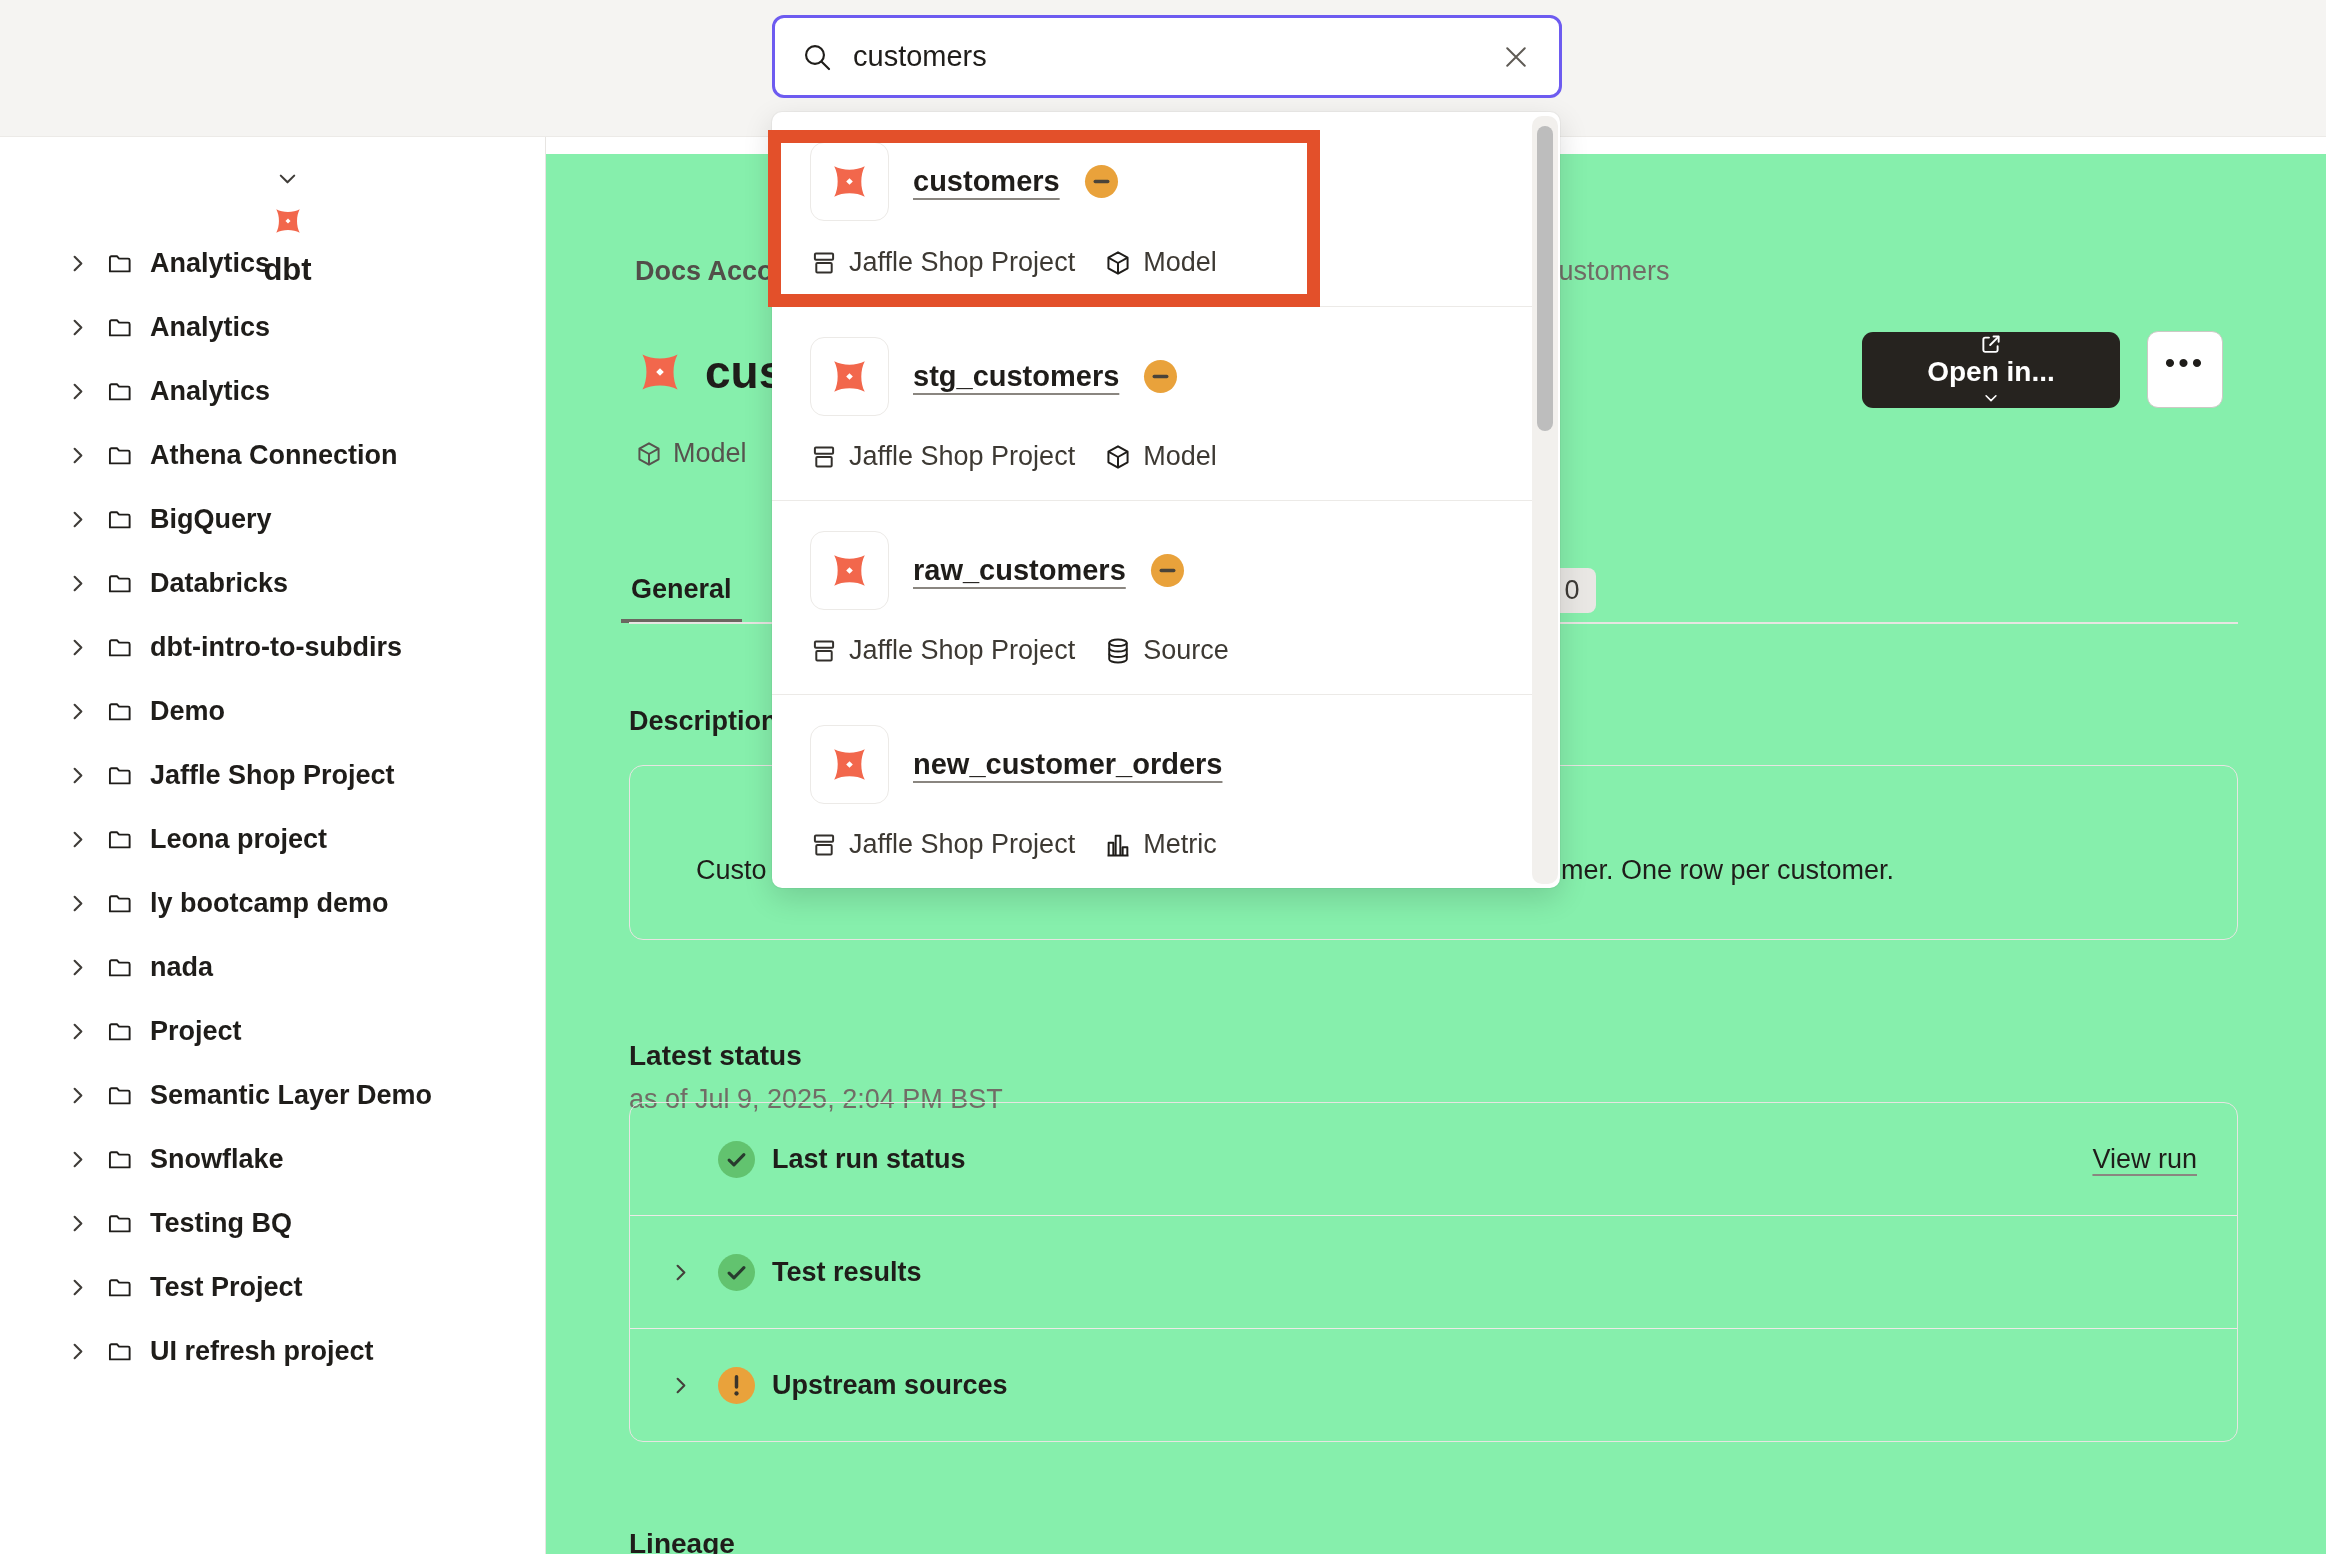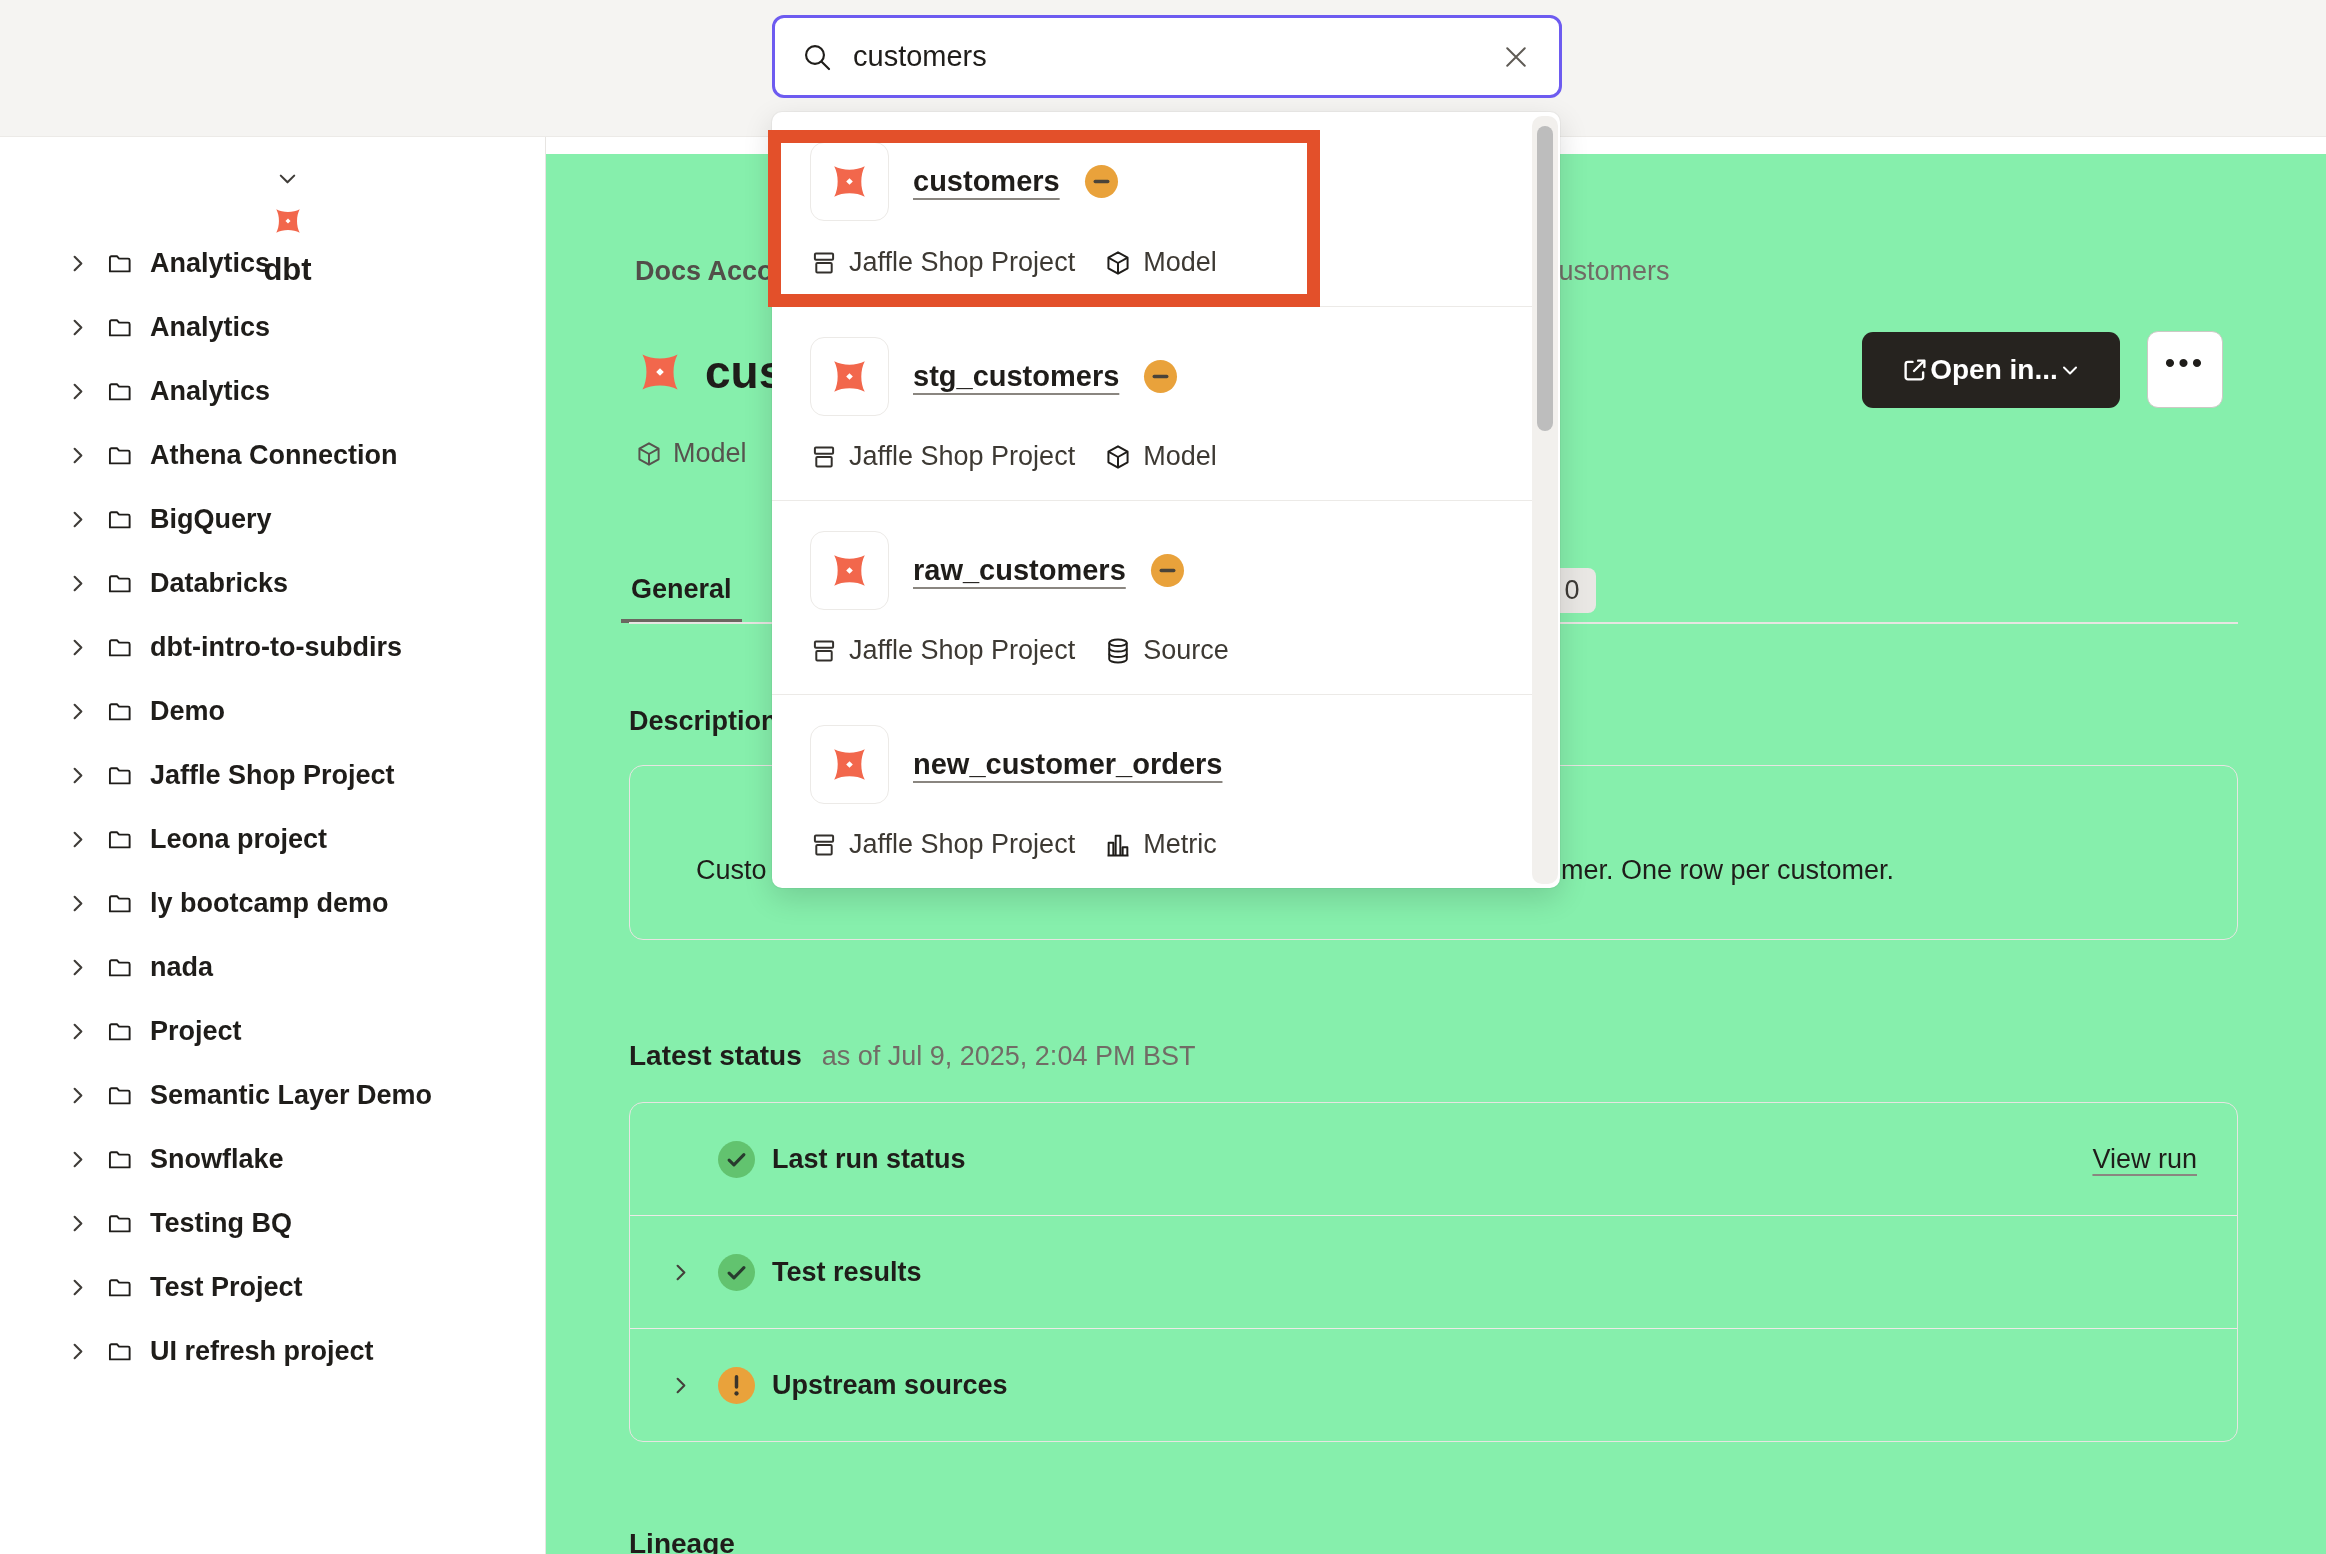--- a/index.html
+++ b/index.html
@@ -40,32 +40,32 @@
   .title-row .page-title{font-size:46px; font-weight:700; line-height:56px; white-space:nowrap;}
   .meta-row{position:absolute; left:89px; top:284px; display:flex; align-items:center; gap:10px; color:var(--muted); font-size:27px;}
   .meta-paren{margin-left:14px;}
   .tab{position:absolute; left:75px; top:405px; height:64px; display:flex; align-items:center; padding:0 10px; border-bottom:4.5px solid #6B6660; font-size:27px; font-weight:600; cursor:pointer;}
   .tabline{position:absolute; left:83px; top:468px; width:1609px; height:1.5px; background:var(--border);}
   .count-badge{position:absolute; left:1002px; top:414px; width:48px; height:45px; background:var(--badge); border-radius:8px; display:flex; align-items:center; justify-content:center; font-size:27px; color:#3D3A36;}
   .desc-head{position:absolute; left:83px; top:552px; font-size:27px; font-weight:700;}
   .desc-card{position:absolute; left:83px; top:611px; width:1609px; height:175px; border:1.5px solid var(--border); border-radius:14px;}
   .desc-frag-l{position:absolute; left:66px; top:89px; font-size:27px; color:var(--text); white-space:nowrap;}
   .desc-frag-r{position:absolute; left:931px; top:89px; font-size:27px; color:var(--text); white-space:nowrap;}
-  .latest-row{position:absolute; left:83px; top:886px; display:flex; align-items:baseline; gap:20px;}
+  .latest-row{position:absolute; left:83px; top:886px; display:flex; align-items:baseline; gap:12px;flex-direction:column;}
   .latest-row .lh{font-size:28px; font-weight:700;}
   .latest-row .asof{font-size:27px; color:var(--muted2);}
   .status-card{position:absolute; left:83px; top:948px; width:1609px; height:340px; border:1.5px solid var(--border); border-radius:14px; display:flex; flex-direction:column; overflow:hidden;}
   .status-row{flex:1; display:flex; align-items:center; padding:0 40px 0 39px;}
   .status-row + .status-row{border-top:1.5px solid #ECEAE7;}
   .status-row .ico-chev{margin-right:26px;}
   .status-ico{width:37px; height:37px; margin-right:17px; flex:0 0 auto;}
   .status-label{font-size:27px; font-weight:600;}
   .view-run{margin-left:auto; font-size:27px; font-weight:500; color:var(--text); text-decoration:underline; text-decoration-color:#8A8680; text-underline-offset:6px; cursor:pointer;}
   .lineage-head{position:absolute; left:83px; top:1374px; font-size:28px; font-weight:700;}
-  .btn-openin{position:absolute; left:1316px; top:178px; width:258px; height:76px; background:var(--btndark); border:none; border-radius:11px; color:#fff; font-family:"Liberation Sans",sans-serif; font-size:28px; font-weight:600; display:flex; align-items:center; justify-content:center; cursor:pointer;}
+  .btn-openin{position:absolute; left:1316px; top:178px; width:258px; height:76px; background:var(--btndark); border:none; border-radius:11px; color:#fff; font-family:"Liberation Sans",sans-serif; font-size:28px; font-weight:600; display:flex; align-items:center; justify-content:center; cursor:pointer;flex-direction:column;}
   .btn-more{position:absolute; left:1601px; top:177px; width:76px; height:77px; background:#fff; border:1.8px solid #CCC9C5; border-radius:11px; display:flex; align-items:center; justify-content:center; cursor:pointer;}
   .btn-more .dots{font-size:30px; letter-spacing:3px; color:#1F1D1A; line-height:10px; padding-bottom:14px;}
 
   
   .dropdown{position:absolute; left:772px; top:112px; width:788px; height:776px; background:#fff; border-radius:10px; box-shadow:0 10px 30px rgba(0,0,0,.14), 0 0 0 1px rgba(0,0,0,.03); z-index:20;}
   .results{position:absolute; left:0; top:0; width:760px; height:776px;}
   .result{height:194px; padding:30px 20px 28px 38px; display:flex; flex-direction:column; justify-content:space-between; cursor:pointer;}
   .result.bordered{border-top:1.5px solid #ECEAE7;}
   .result-top{display:flex; align-items:center; gap:24px;}
   .icon-tile{width:79px; height:79px; border:1.5px solid #ECEAE7; border-radius:14px; display:flex; align-items:center; justify-content:center; flex:0 0 auto;}

